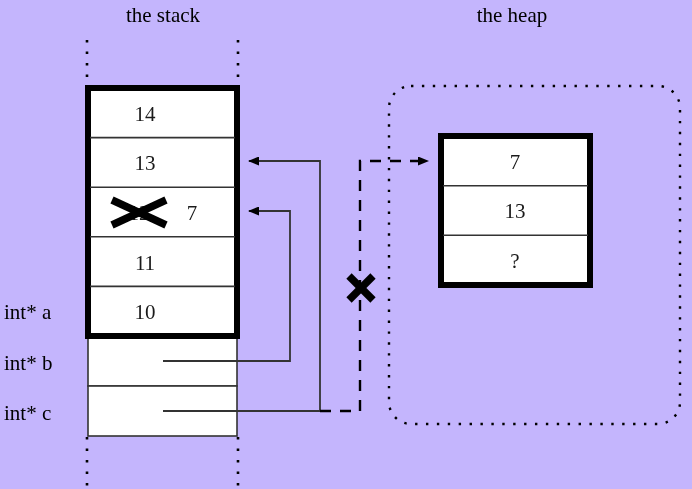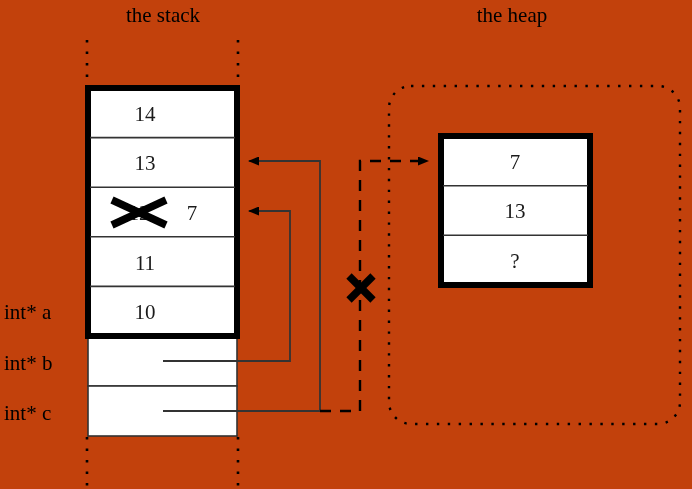--- a/index.html
+++ b/index.html
@@ -8,21 +8,21 @@
     background: #ffffff;
   }
   body {
     font-family: "Liberation Serif", "DejaVu Serif", serif;
     color: #000000;
   }
   #canvas {
     position: relative;
     width: 692px;
     height: 489px;
-    background: #c2410c;
+    background: #c4b5fd;
     overflow: hidden;
   }
   svg.layer {
     position: absolute;
     left: 0;
     top: 0;
     width: 692px;
     height: 489px;
   }
   .title-text {

